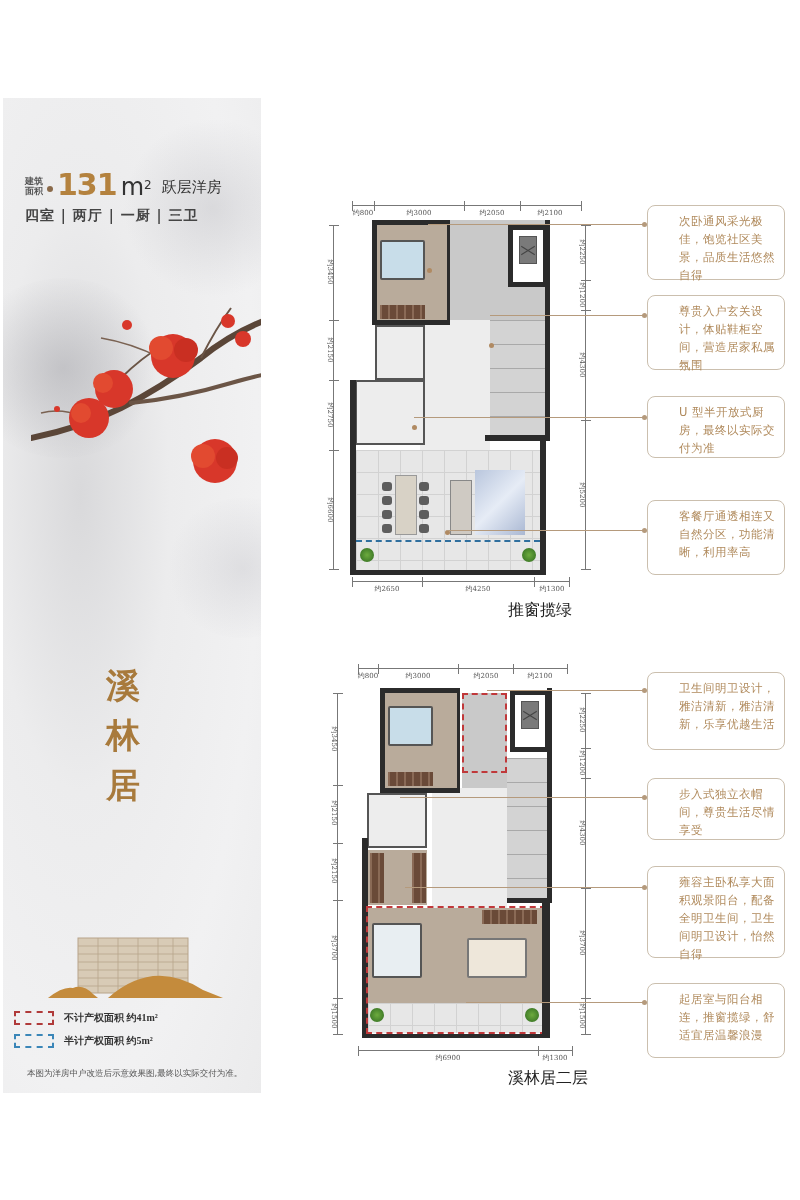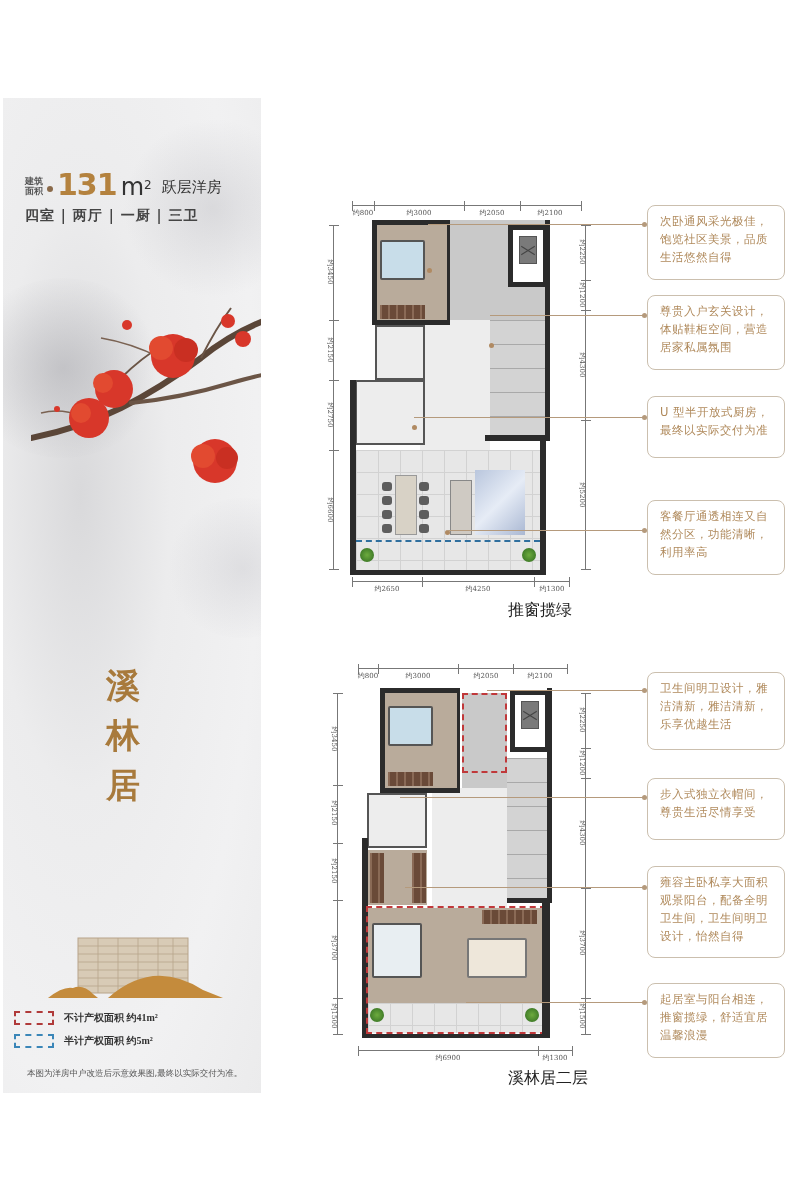--- a/index.html
+++ b/index.html
@@ -81,21 +81,21 @@
   .elevator-inner:after { transform: rotate(-32deg); }
   .red-dash { position:absolute; border: 2px dashed #c0383a; }
   .blue-dash { position:absolute; border: 2px dashed #2f6f9e; border-left:none; border-right:none; border-bottom:none; }
   .pointer-dot { position:absolute; width:5px; height:5px; border-radius:50%; background:#b08a62; }
 
   
   .leader { position:absolute; height:1px; background:#b59a7c; }
   .leader-dot { position:absolute; width:5px; height:5px; border-radius:50%; background:#b59a7c; }
   .callout { position:absolute; left: 647px; width: 138px; border: 1.5px solid #cbbfae; border-radius: 8px;
     padding: 6px 6px 8px 12px; }
-  .callout-text { font-size: 11.5px; line-height: 18px; color: #b08a5c; letter-spacing: 0.5px; }
+  .callout-text { font-size: 11.5px; line-height: 18px; color: #b08a5c; letter-spacing: 0.5px; margin-left: 19px; }
 </style>
 </head>
 <body>
 
 <div class="left-panel">
   <div class="mist1"></div>
   <div class="mist2"></div>
   <div class="mist3"></div>
 
   <div class="area-block">

